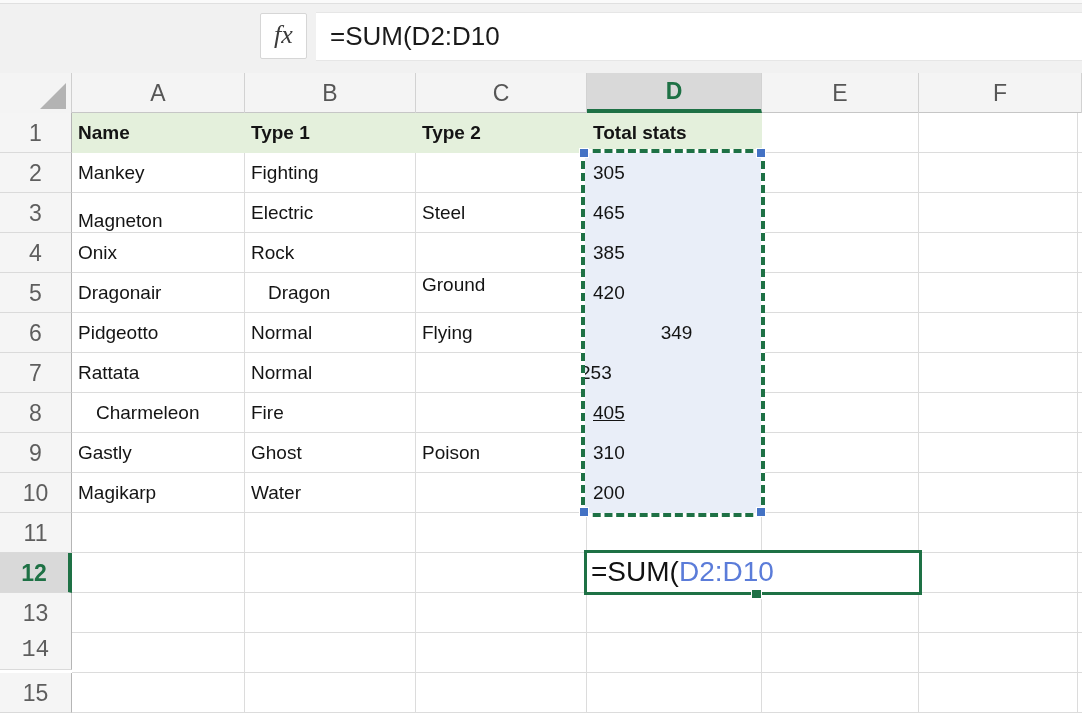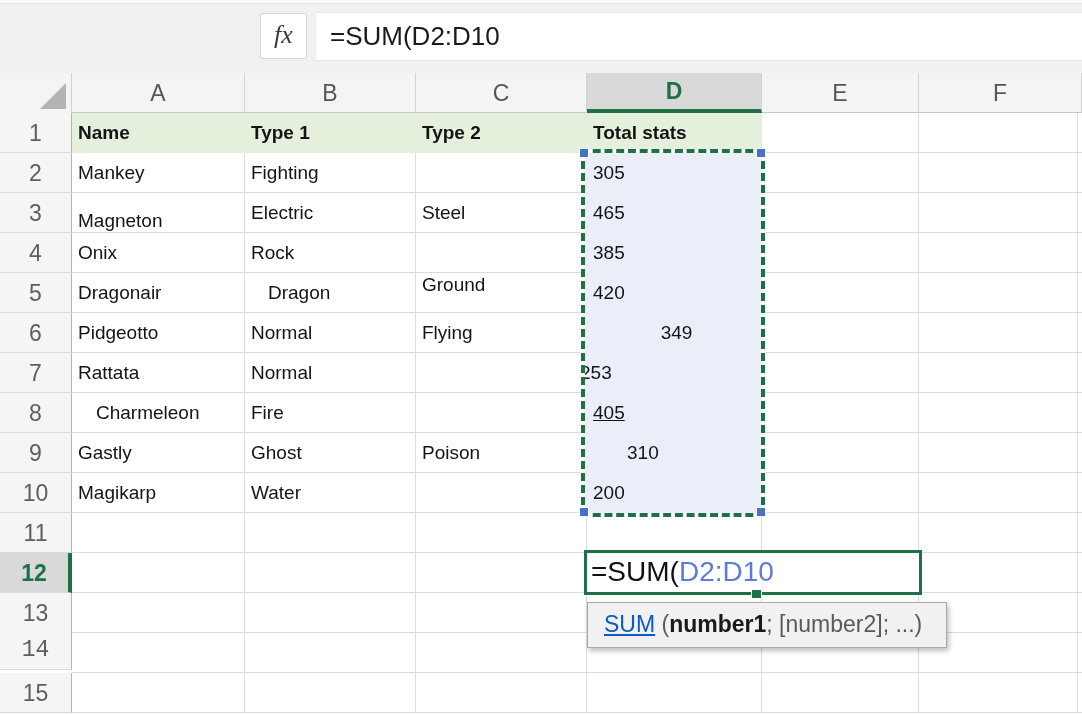--- a/index.html
+++ b/index.html
@@ -148,33 +148,32 @@
       <div class="cell" style="left: 593px; top: 313px; width: 167px; text-align: center;">349</div>
       <div class="cell" style="left: 78px; top: 353px; width: 165px;">Rattata</div>
       <div class="cell" style="left: 251px; top: 353px; width: 163px;">Normal</div>
       <div class="cell" style="left: 580px; top: 353px; width: 167px;">253</div>
       <div class="cell" style="left: 96px; top: 393px; width: 165px;">Charmeleon</div>
       <div class="cell" style="left: 251px; top: 393px; width: 163px;">Fire</div>
       <div class="cell" style="left: 593px; top: 393px; width: 167px; text-decoration: underline;">405</div>
       <div class="cell" style="left: 78px; top: 433px; width: 165px;">Gastly</div>
       <div class="cell" style="left: 251px; top: 433px; width: 163px;">Ghost</div>
       <div class="cell" style="left: 422px; top: 433px; width: 163px;">Poison</div>
-      <div class="cell" style="left: 593px; top: 433px; width: 167px; margin-left: 34px;">310</div>
+      <div class="cell" style="left: 593px; top: 433px; width: 167px;">310</div>
       <div class="cell" style="left: 78px; top: 473px; width: 165px;">Magikarp</div>
       <div class="cell" style="left: 251px; top: 473px; width: 163px;">Water</div>
       <div class="cell" style="left: 593px; top: 473px; width: 167px;">200</div>
     </div>
 
   <div class="marq">
     <div class="white"></div>
     <div class="dash"></div>
   </div>
   <div class="handle" style="left:579px;top:148px;"></div>
   <div class="handle" style="left:756px;top:148px;"></div>
   <div class="handle" style="left:579px;top:507px;"></div>
   <div class="handle" style="left:756px;top:507px;"></div>
 
   <div class="editcell"><span>=SUM(</span><span class="ref">D2:D10</span></div>
   <div class="fillnub"></div>
 
-  <div class="ftip"><span class="fn">SUM</span><span> (</span><span class="arg">number1</span><span>; [number2]; ...)</span></div>
 
 </div>
 
 </body></html>

